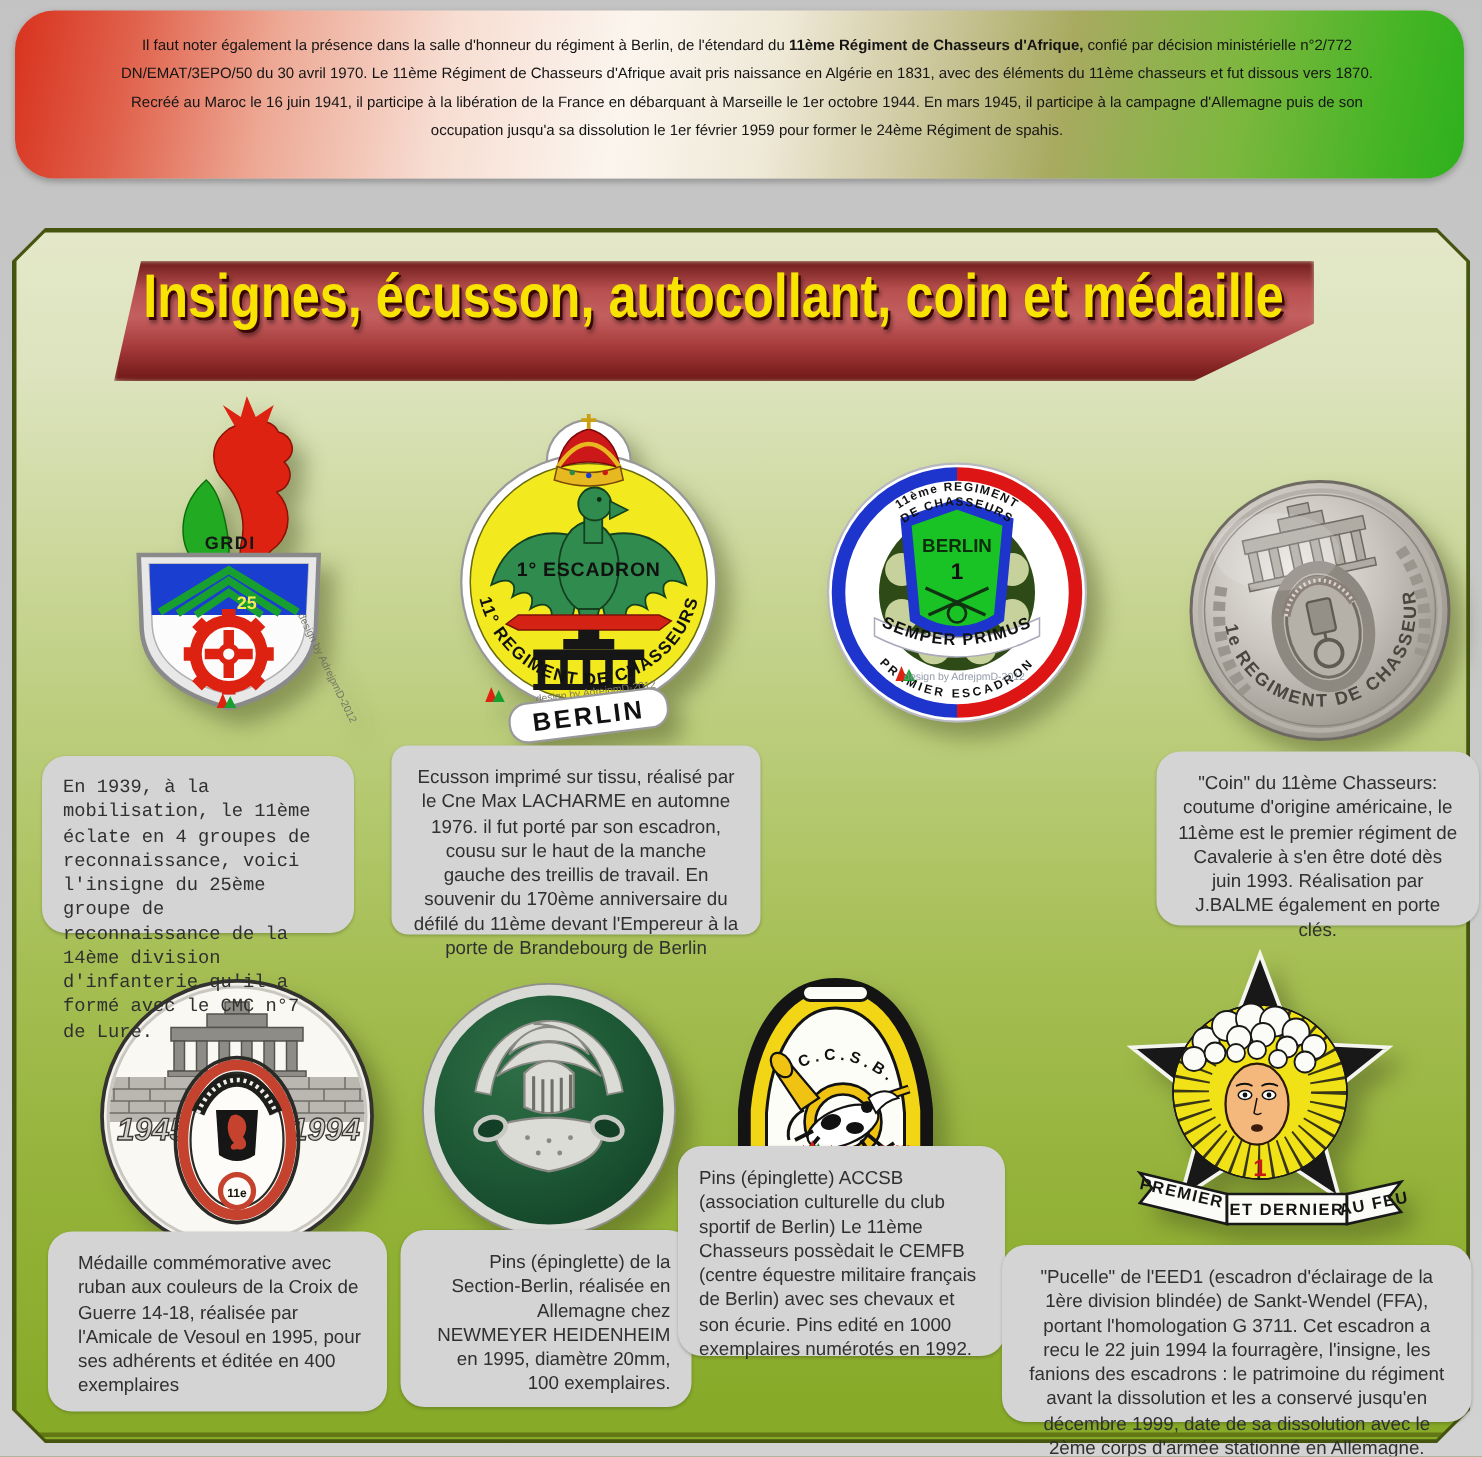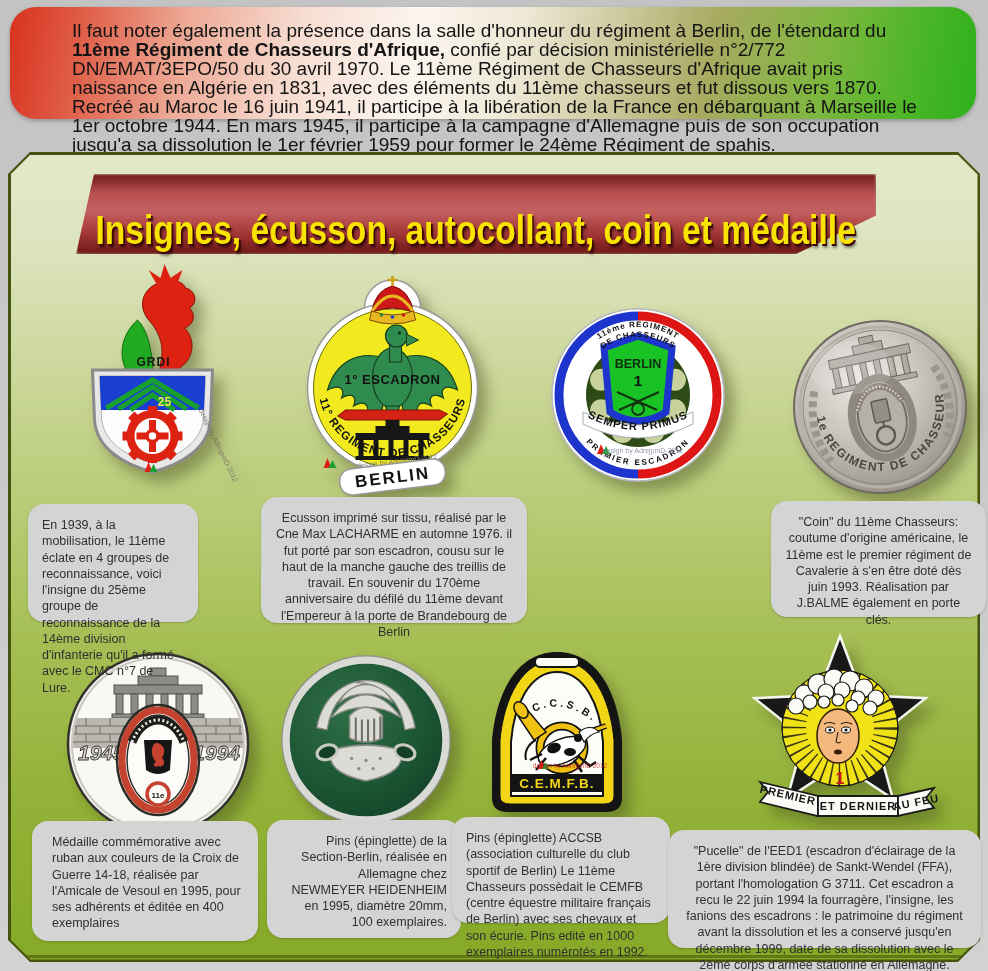--- a/index.html
+++ b/index.html
@@ -6,56 +6,56 @@
   body{width:988px;height:971px;font-family:"Liberation Sans",sans-serif;}
   #page{position:relative;width:988px;height:971px;overflow:hidden;
         background:linear-gradient(180deg,#c3c3c3 0%,#cbcbcb 60%,#d2d2d2 100%);}
 
   
   #top-banner{position:absolute;left:10px;top:7px;width:966px;height:112px;border-radius:26px;
     background:linear-gradient(100deg,#d8321e 0%,#e0604a 8%,#eda894 18%,#f7ddd2 30%,#fbf5ee 42%,
                #efe9d8 52%,#cfc9a0 62%,#a8aa60 72%,#7cb73e 84%,#46b525 94%,#2eb01c 100%);
     box-shadow:0 2px 4px rgba(0,0,0,.25);}
   #top-banner .txt{position:absolute;left:62px;top:14px;width:852px;
-    font-size:19px;line-height:19px;color:#141414;}
+    font-size:10px;line-height:19px;color:#141414;text-align:center;}
 
   
   #panel-outer{position:absolute;left:8px;top:152px;width:972px;height:810px;background:#45540f;
     clip-path:polygon(22px 0,calc(100% - 22px) 0,100% 22px,100% calc(100% - 22px),
               calc(100% - 22px) 100%,22px 100%,0 calc(100% - 22px),0 22px);}
   #panel-inner{position:absolute;left:2.5px;top:2.5px;right:2.5px;bottom:2.5px;
     background:linear-gradient(180deg,#e4e8c9 0%,#dce3bd 12%,#c2d188 35%,#a6bf55 60%,#93b238 80%,#86a927 100%);
     clip-path:polygon(20px 0,calc(100% - 20px) 0,100% 20px,100% calc(100% - 20px),
               calc(100% - 20px) 100%,20px 100%,0 calc(100% - 20px),0 20px);}
   #panel-bottom-line{position:absolute;left:14px;right:14px;top:800px;height:3px;
     background:#55660f;opacity:.75;}
 
   
   #title-banner{position:absolute;left:76px;top:174px;width:800px;height:80px;}
   #title-banner .bg{position:absolute;inset:0;
     background:linear-gradient(180deg,#6e1a1a 0%,#b85050 24%,#c46060 46%,#a63a3a 72%,#6e1616 100%);
     clip-path:polygon(18px 0,100% 0,100% 52%,calc(100% - 80px) 100%,0 100%);
     filter:blur(1.5px) drop-shadow(5px 6px 5px rgba(90,30,20,.5));}
-  #title-banner .txt{position:absolute;inset:0;display:flex;align-items:flex-end;justify-content:center;}
+  #title-banner .txt{position:absolute;inset:0;display:flex;align-items:flex-start;justify-content:center;}
   #title-banner .txt span{display:inline-block;white-space:nowrap;transform:scaleX(.82);
     font-size:41px;font-weight:bold;letter-spacing:0;color:#f8e400;
     text-shadow:2px 2px 0 #3a0505,3px 4px 3px rgba(0,0,0,.45);}
 
   
   .caption{position:absolute;background:#d4d4d4;border-radius:16px;box-sizing:border-box;
     padding:13px 14px;font-size:12.5px;line-height:1.3;color:#303030;
     box-shadow:0 1px 2px rgba(40,50,20,.25);}
   .center{text-align:center;}
-  #cap1{left:28px;top:504px;width:170px;height:118px;}
-  #cap2{left:261px;top:497px;width:266px;height:126px;}
+  #cap1{left:28px;top:504px;width:208px;height:118px;font-family:Liberation Mono, monospace;}
+  #cap2{left:261px;top:497px;width:246px;height:126px;border-radius:11px;}
   #cap3{left:520px;top:496px;width:233px;height:114px;}
   #cap4{left:771px;top:501px;width:215px;height:116px;}
   #cap5{left:32px;top:821px;width:226px;height:120px;padding-left:20px;}
   #cap6{left:267px;top:820px;width:194px;height:118px;text-align:right;}
-  #cap7{left:452px;top:817px;width:218px;height:106px;}
+  #cap7{left:452px;top:764px;width:218px;height:140px;}
   #cap8{left:668px;top:830px;width:313px;height:118px;}
 
   
   .badge{position:absolute;filter:drop-shadow(9px 10px 7px rgba(70,80,30,.45));}
   #badge1{left:50px;top:258px;}
   #badge2{left:295px;top:268px;}
   #badge3{left:549px;top:306px;}
   #badge4{left:791px;top:318px;}
   #badge5{left:62px;top:648px;}
   #badge6{left:280px;top:654px;}

